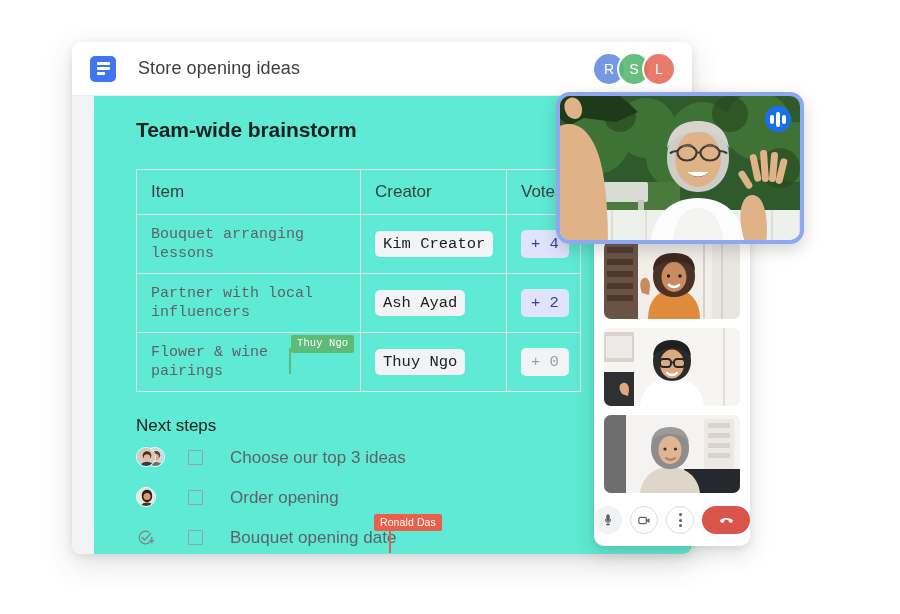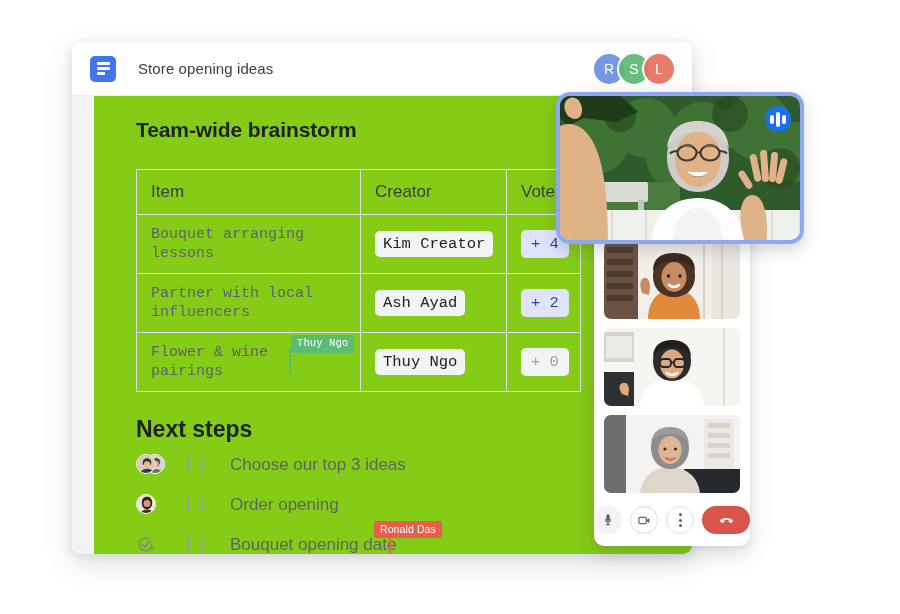--- a/index.html
+++ b/index.html
@@ -54,21 +54,21 @@
     gap: 2.5px;
     flex: none;
   }
   #docs-icon i { display:block; background:#ffffff; height:2.6px; border-radius:1px; }
   #docs-icon i:nth-child(1){ width:13px; }
   #docs-icon i:nth-child(2){ width:13px; }
   #docs-icon i:nth-child(3){ width:8px; margin-right:5px; }
 
   #doc-title {
     margin-left: 22px;
-    font-size: 15px;
+    font-size: 18px;
     color: #3c4043;
     letter-spacing: .1px;
     white-space: nowrap;
   }
 
   #avatar-stack {
     margin-left: auto;
     display: flex;
     align-items: center;
   }
@@ -96,21 +96,21 @@
   }
   #doc-gutter {
     position: absolute;
     left: 0; top: 0; bottom: 0;
     width: 22px;
     background: #f2f3f4;
   }
   #doc-page {
     position: absolute;
     left: 22px; top: 0; right: 0; bottom: 0;
-    background: #84cc16;
+    background: #5eead4;
     padding: 22px 0 0 42px;
     box-sizing: border-box;
     overflow: hidden;
   }
 
   h2.doc-heading {
     margin: 0;
     font-size: 21px;
     font-weight: bold;
     color: #202124;
@@ -184,22 +184,22 @@
     z-index: 5;
   }
   #flag-thuy  { left: 140px; top: -8px;  background: #5cbb77; }
   #caret-thuy { left: 138px; top: 5px; height: 26px; background: #5cbb77; }
   #flag-ronald  { left: 144px; top: -14px; background: #ea5f4b; }
   #caret-ronald { left: 159px; top: -1px;  height: 26px; background: #ea5f4b; }
 
   
   h3.doc-subheading {
     margin: 24px 0 0 0;
-    font-size: 23px;
-    font-weight: bold;
+    font-size: 17px;
+    font-weight: normal;
     color: #202124;
   }
   .task-row {
     display: flex;
     align-items: center;
     height: 37px;
     margin-top: 3px;
   }
   .task-assignee {
     width: 30px;

